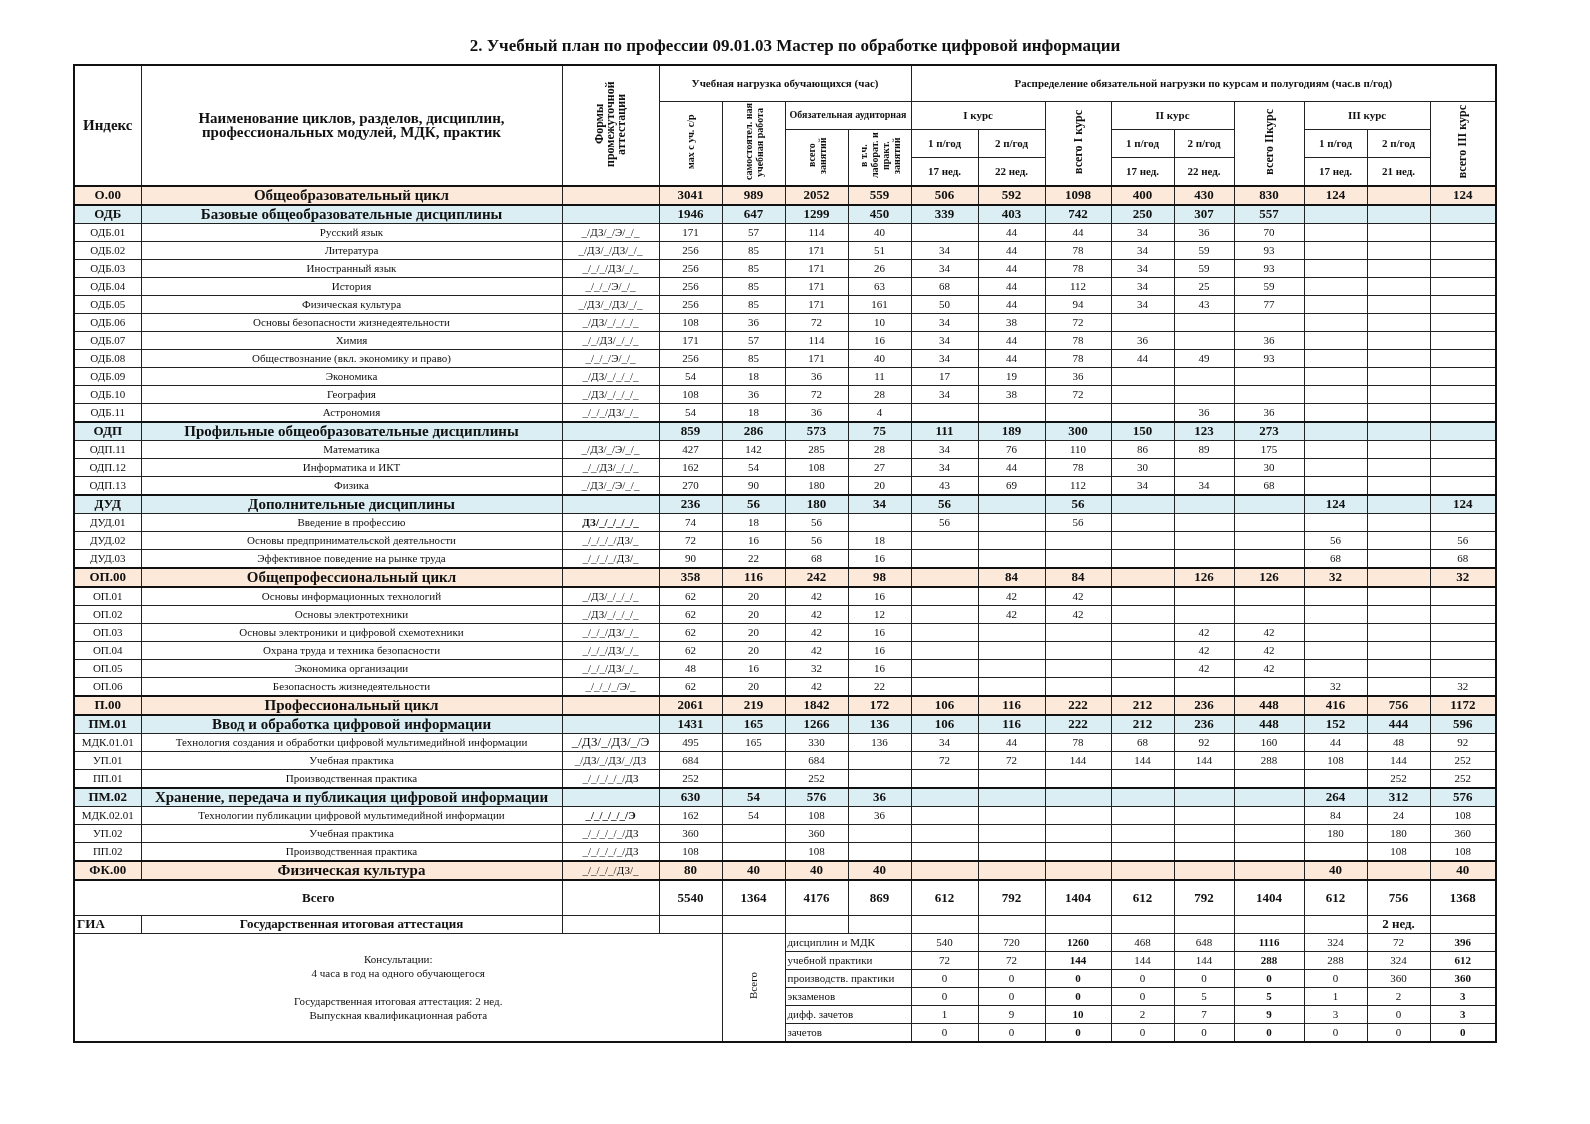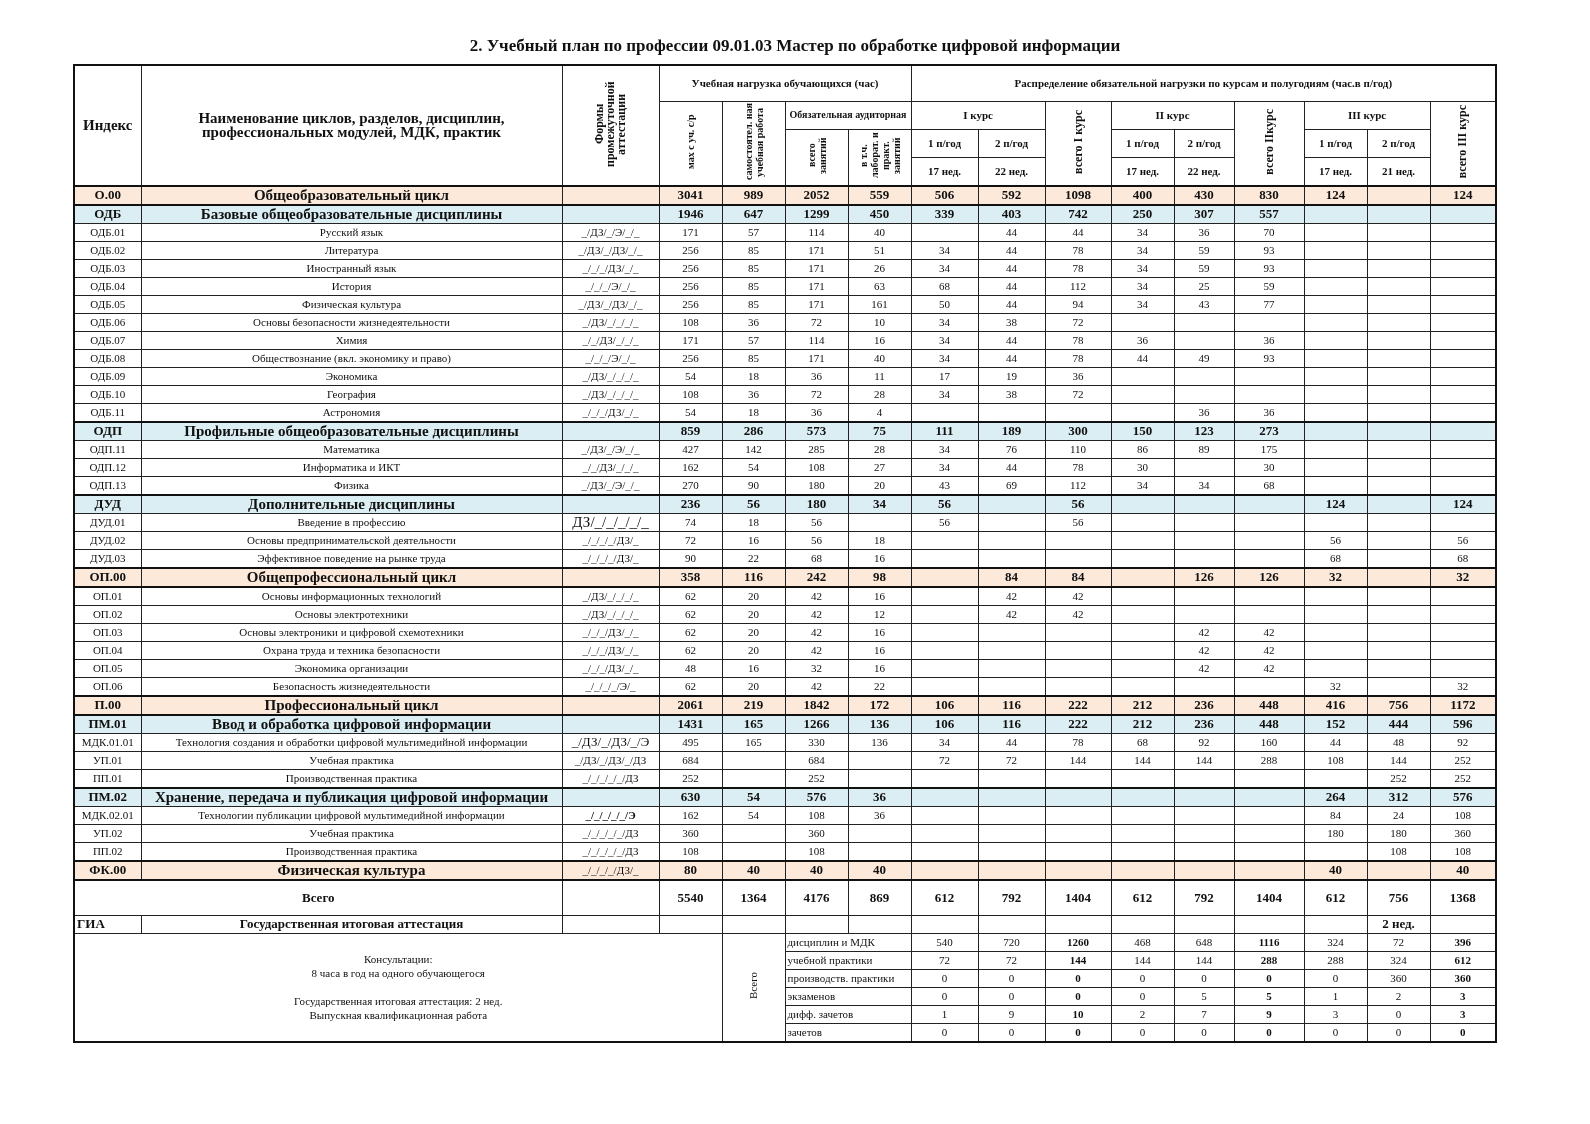--- a/index.html
+++ b/index.html
@@ -407,21 +407,21 @@
         <td></td>
         <td></td>
         <td></td>
         <td>124</td>
         <td></td>
         <td>124</td>
       </tr>
       <tr class="norm">
         <td>ДУД.01</td>
         <td class="name">Введение в профессию</td>
-        <td style="font-size:15px;font-weight:normal">ДЗ/_/_/_/_/_</td>
+        <td style="font-size:11px;font-weight:bold">ДЗ/_/_/_/_/_</td>
         <td>74</td>
         <td>18</td>
         <td>56</td>
         <td></td>
         <td>56</td>
         <td></td>
         <td>56</td>
         <td></td>
         <td></td>
         <td></td>
@@ -805,21 +805,21 @@
         <td></td>
         <td></td>
         <td></td>
       <td>2 нед.</td>
     </tr>
   </tbody>
   <tbody id="summary" class="sum">
       <tr>
         <td colspan="4" rowspan="6" class="notes" style="vertical-align:middle">
       <div>Консультации:</div>
-      <div>8 часа в год на одного обучающегося</div>
+      <div>4 часа в год на одного обучающегося</div>
       <div style="height:14px"></div>
       <div>Государственная итоговая аттестация:  2 нед.</div>
       <div>Выпускная квалификационная работа</div>
     </td>
     <td rowspan="6"><span class="vert" style="font-weight:normal;font-size:11px">Всего</span></td>
         <td colspan="2" class="lbl">дисциплин и МДК</td>
         <td>540</td>
         <td>720</td>
         <td class="b">1260</td>
         <td>468</td>

